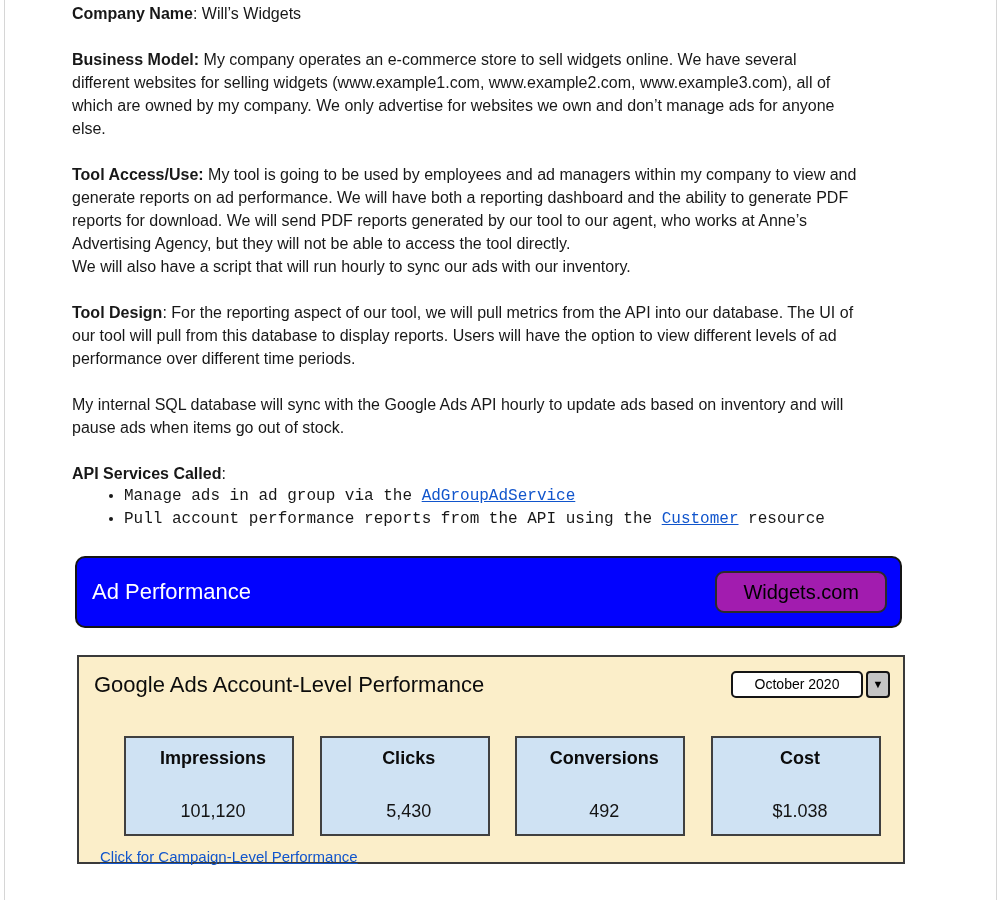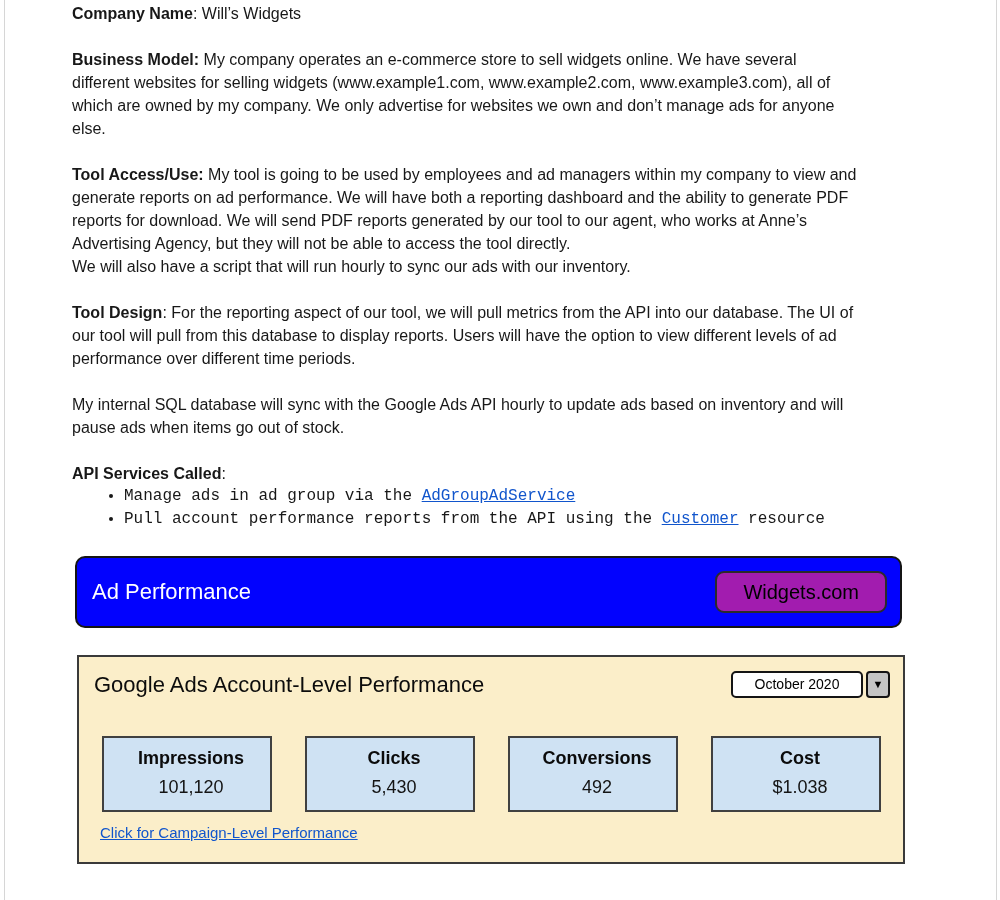--- a/index.html
+++ b/index.html
@@ -50,23 +50,24 @@
   }
   .dd-btn {
     margin-left:3px; width:24px; height:27px; background:#c4c4c4;
     border:2px solid #141414; border-radius:4px;
     display:flex; align-items:center; justify-content:center;
   }
   .dd-arrow { font-size:11px; color:#000; line-height:1; }
 
   .cards { display:flex; justify-content:space-between; margin:38px 9px 0 8px; }
   .card {
-    width:170px; height:76px; background:#cfe2f3; border:2px solid #404040;
+    width:170px; height:100px; background:#cfe2f3; border:2px solid #404040;
     display:flex; flex-direction:column; justify-content:space-between; align-items:center;
     padding:10px 4px 12px 12px;
+    margin-left:22px;
   }
   .card-label { font-size:18px; font-weight:bold; color:#0b0b0b; }
   .card-value { font-size:18px; color:#141414; }
 
   .campaign-link { display:inline-block; margin:12px 0 0 6px; font-size:15px; }
 </style>
 </head>
 <body>
 
 <div class="page">

